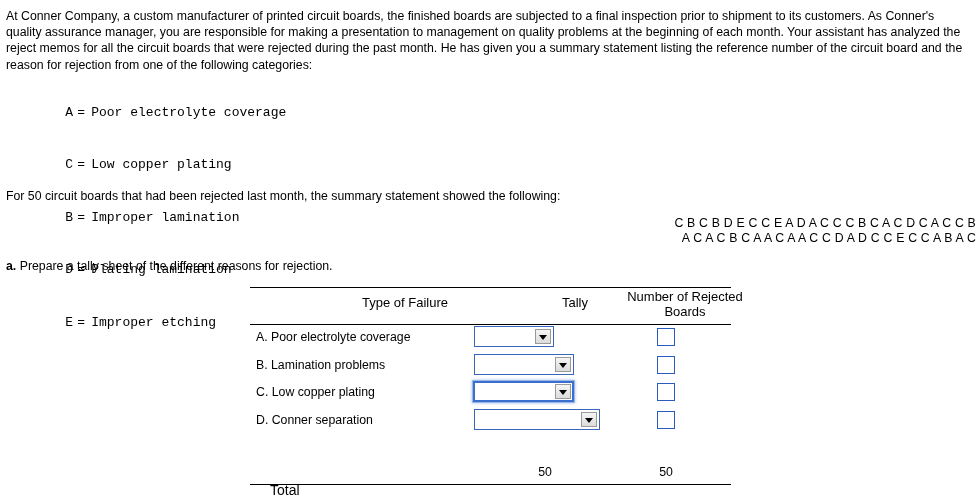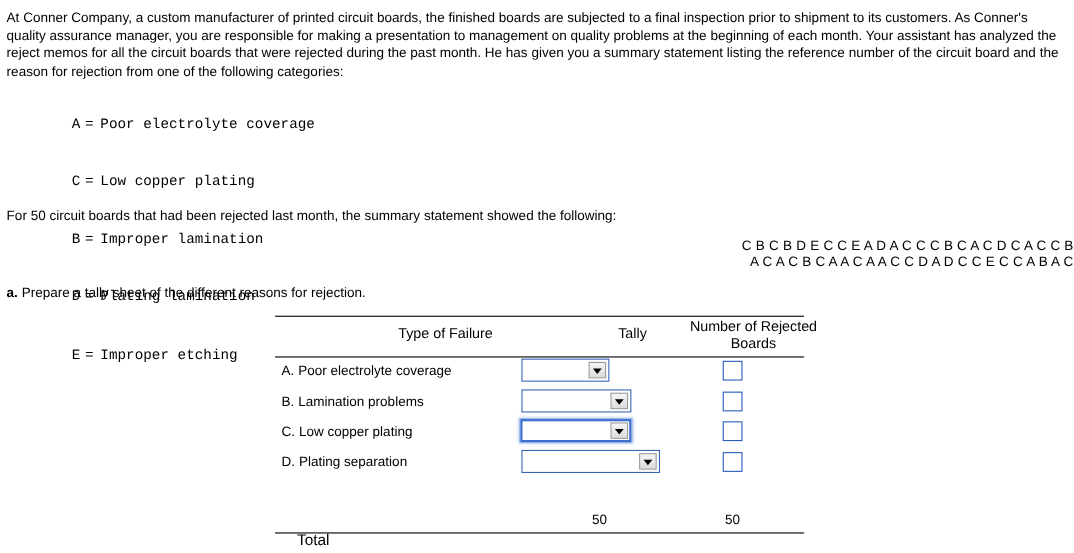--- a/index.html
+++ b/index.html
@@ -302,21 +302,21 @@
       <div class="sel focused" style="left:223px; width:101px;">
         <span class="sel-value"></span>
         <span class="sel-arrow"></span>
       </div>
       <div class="numbox">
         <span></span>
       </div>
     </div>
 
     <div class="trow">
-      <div class="cell-label">D. Plating separation</div>
+      <div class="cell-label">D. Conner separation</div>
       <div class="sel" style="left:224px; width:126px;">
         <span class="sel-value"></span>
         <span class="sel-arrow"></span>
       </div>
       <div class="numbox">
         <span></span>
       </div>
     </div>
 
 

